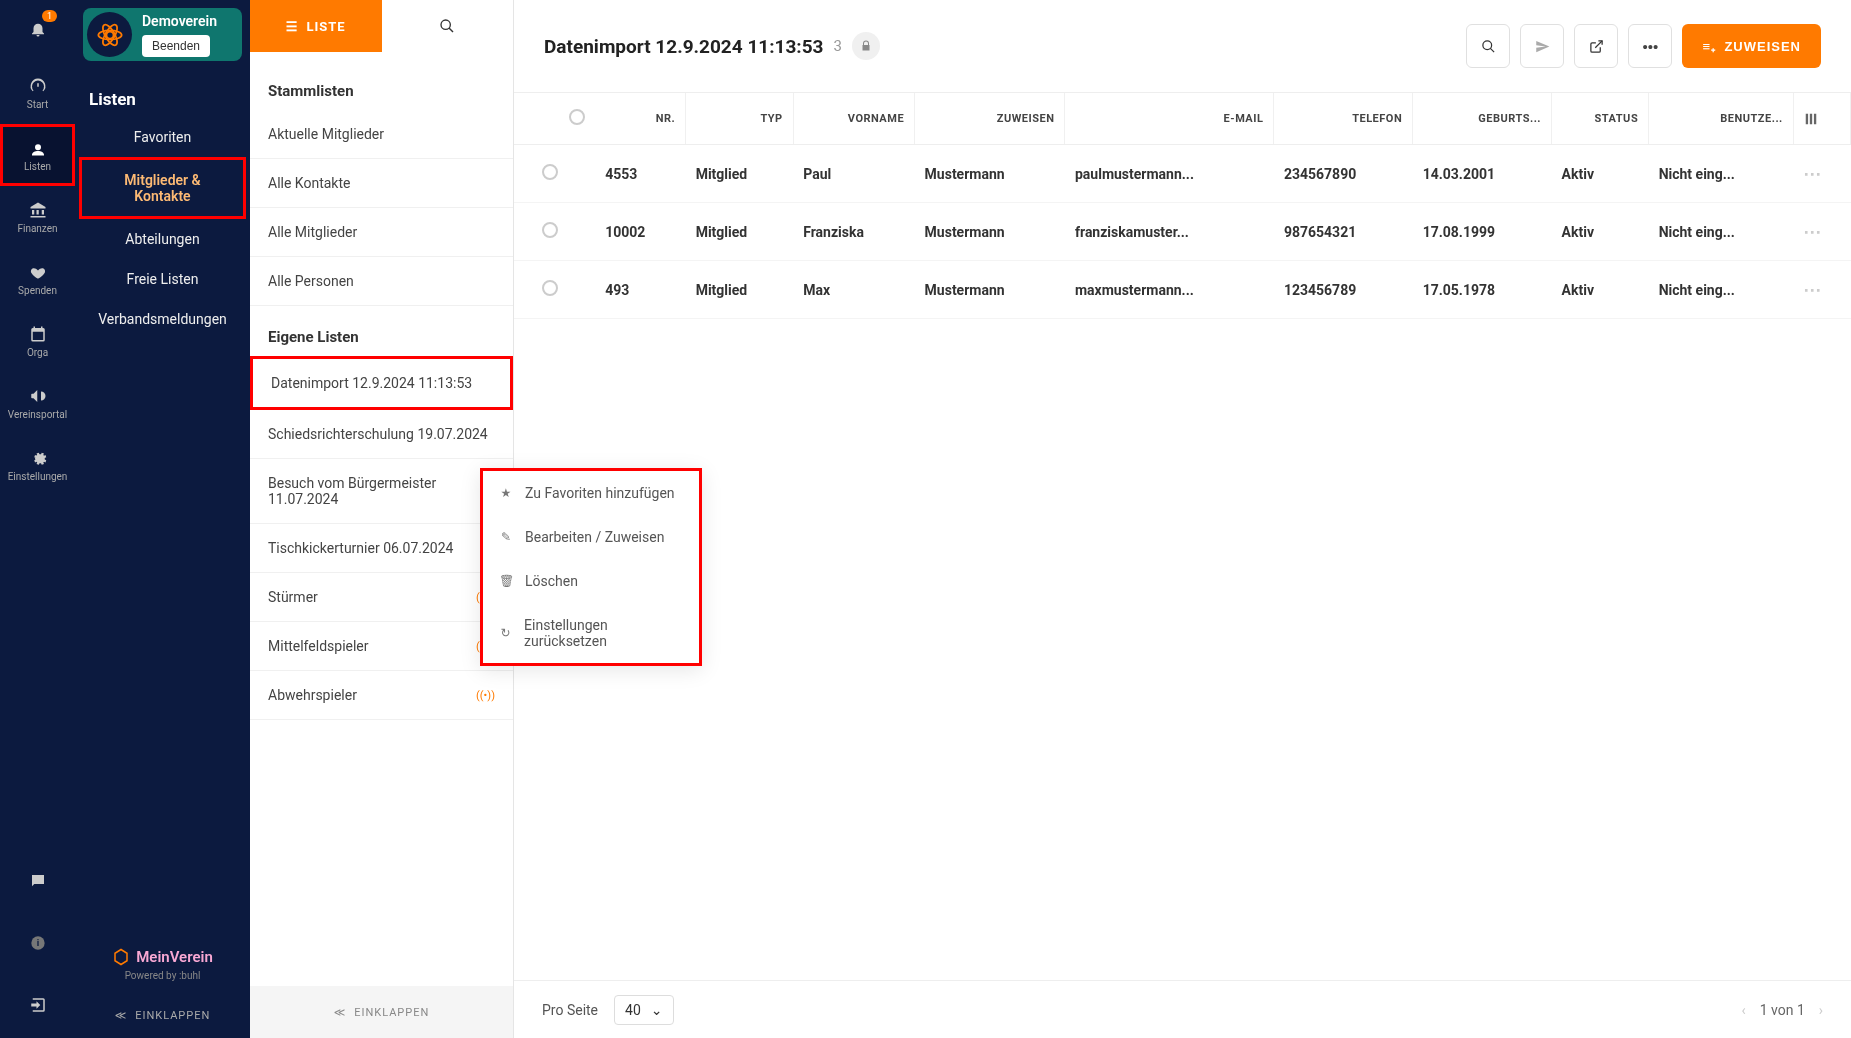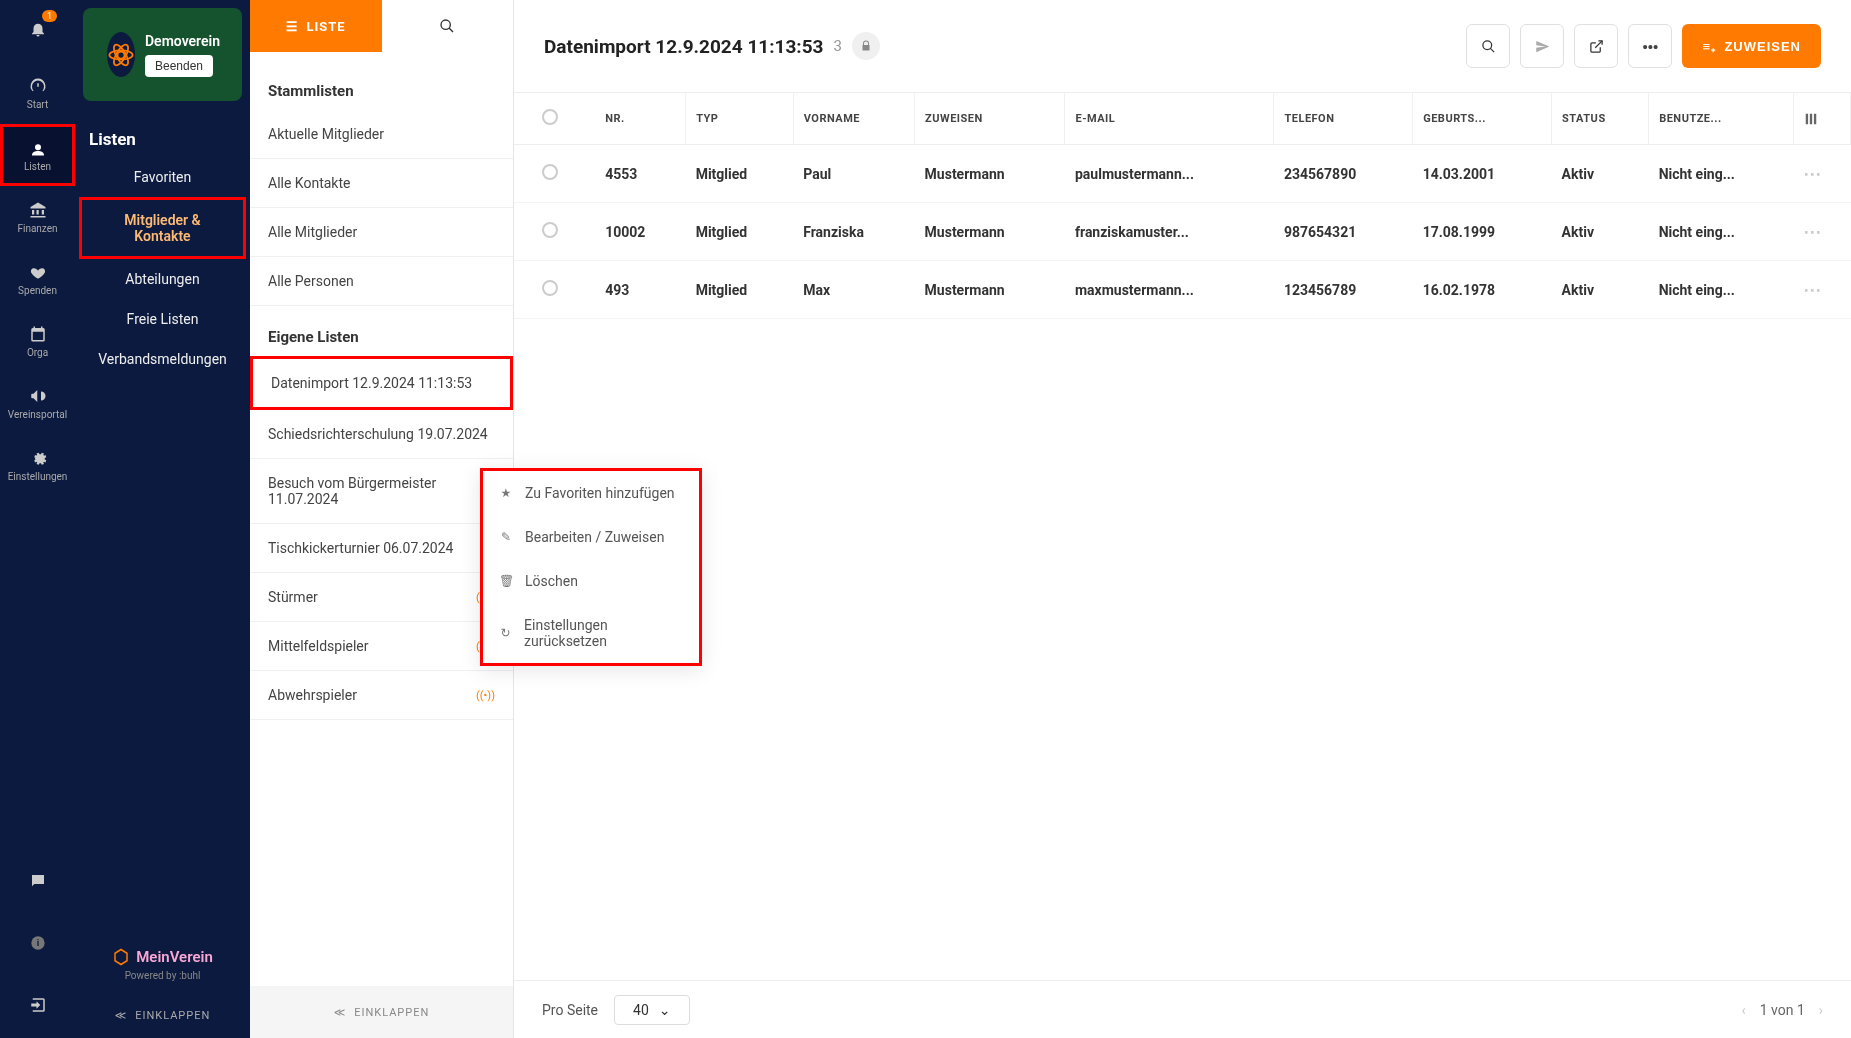--- a/index.html
+++ b/index.html
@@ -11,21 +11,21 @@
 .rail-item { width: 75px; height: 62px; display: flex; flex-direction: column; align-items: center; justify-content: center; color: #ccc; cursor: pointer; position: relative; }
 .rail-item .icon { font-size: 18px; margin-bottom: 4px; }
 .rail-item .label { font-size: 10px; color: #aaa; }
 .rail-item.active { background: #081230; }
 .rail-item.highlighted { border: 3px solid #ff0000; }
 .rail-bottom { margin-top: auto; }
 .badge { position: absolute; top: 10px; right: 18px; background: #ff7a00; color: #fff; border-radius: 8px; font-size: 9px; padding: 1px 5px; }
 
 
 .side2 { width: 175px; background: #0c1a3f; display: flex; flex-direction: column; }
-.org-card { margin: 8px; background: #14532d; border-radius: 8px; padding: 24px; display: flex; align-items: center; gap: 10px; }
+.org-card { margin: 8px; background: #0f766e; border-radius: 8px; padding: 4px; display: flex; align-items: center; gap: 10px; }
 .org-logo { width: 45px; height: 45px; border-radius: 50%; background: #0c1a3f; display: flex; align-items: center; justify-content: center; }
 .org-logo svg { width: 28px; height: 28px; }
 .org-info { color: #fff; }
 .org-name { font-weight: 600; font-size: 14px; }
 .org-exit { margin-top: 6px; background: #fff; color: #333; border: none; border-radius: 4px; padding: 4px 10px; font-size: 12px; cursor: pointer; }
 .side2-heading { color: #fff; font-weight: 700; font-size: 17px; padding: 20px 14px 8px; }
 .side2-item { color: #eee; font-size: 14px; padding: 12px 14px; cursor: pointer; text-align: center; }
 .side2-item.active { color: #fdba74; font-weight: 600; }
 .side2-item.highlighted { border: 3px solid #ff0000; margin: 0 4px; }
 .side2-footer { margin-top: auto; text-align: center; padding-bottom: 12px; }
@@ -52,31 +52,31 @@
 .main-title { font-size: 19px; font-weight: 700; color: #222; }
 .count { color: #999; font-size: 15px; }
 .lock-btn { width: 28px; height: 28px; border-radius: 50%; background: #f0f0f0; display: flex; align-items: center; justify-content: center; font-size: 12px; color: #888; }
 .header-actions { display: flex; gap: 10px; align-items: center; }
 .icon-btn { width: 44px; height: 44px; border: 1px solid #e0e0e0; border-radius: 6px; display: flex; align-items: center; justify-content: center; background: #fff; cursor: pointer; font-size: 15px; color: #444; }
 .assign-btn { background: #ff7a00; color: #fff; border: none; border-radius: 6px; padding: 0 20px; height: 44px; font-weight: 700; font-size: 13px; letter-spacing: 1px; display: flex; align-items: center; gap: 8px; cursor: pointer; }
 
 
 .table-wrap { flex: 1; overflow: auto; }
 table { width: 100%; border-collapse: collapse; }
-thead th { text-align: left; font-size: 11px; font-weight: 700; color: #444; letter-spacing: 0.5px; padding: 16px 10px; border-bottom: 1px solid #eee; border-right: 1px solid #f0f0f0; white-space: nowrap; }
+thead th { text-align: right; font-size: 11px; font-weight: 700; color: #444; letter-spacing: 0.5px; padding: 16px 10px; border-bottom: 1px solid #eee; border-right: 1px solid #f0f0f0; white-space: nowrap; }
 thead th:first-child { padding-left: 28px; border-right: none; }
 tbody td { padding: 18px 10px; font-size: 14px; color: #333; border-bottom: 1px solid #f4f4f4; white-space: nowrap; font-weight: bold; }
 tbody td:first-child { padding-left: 28px; }
 .checkbox { width: 16px; height: 16px; border: 2px solid #ccc; border-radius: 50%; display: inline-block; }
 .row-dots { color: #ccc; font-size: 18px; cursor: pointer; }
 
 
 .main-footer { height: 58px; border-top: 1px solid #eee; display: flex; align-items: center; padding: 0 28px; gap: 16px; }
 .footer-label { font-size: 14px; color: #555; text-align: right; }
-.page-size { border: 1px solid #ddd; border-radius: 4px; padding: 6px 18px; display: flex; align-items: center; gap: 10px; }
+.page-size { border: 1px solid #ddd; border-radius: 4px; padding: 6px 10px; display: flex; align-items: center; gap: 10px; }
 .pager { margin-left: auto; display: flex; align-items: center; gap: 14px; color: #666; font-size: 14px; }
 .pager-arrow { color: #ccc; cursor: pointer; }
 
 
 .context-menu { position: absolute; left: 480px; top: 468px; width: 222px; background: #fff; border: 3px solid #ff0000; box-shadow: 0 4px 20px rgba(0,0,0,0.1); z-index: 100; }
 .context-item { padding: 14px 16px; display: flex; align-items: center; gap: 12px; cursor: pointer; font-size: 14px; color: #555; }
 .context-item .ci-icon { width: 14px; text-align: center; color: #777; font-size: 12px; }
 
 svg { display: block; }
 </style>
@@ -366,21 +366,21 @@
               <td><span class="row-dots">⋯</span></td>
             </tr>
             <tr>
               <td><span class="checkbox"></span></td>
               <td>493</td>
               <td>Mitglied</td>
               <td>Max</td>
               <td>Mustermann</td>
               <td>maxmustermann...</td>
               <td>123456789</td>
-              <td>16.02.1978</td>
+              <td>17.05.1978</td>
               <td>Aktiv</td>
               <td>Nicht eing...</td>
               <td><span class="row-dots">⋯</span></td>
             </tr>
           </tbody>
       </table>
     </div>
 
     <div class="main-footer">
       <span class="footer-label">Pro Seite</span>

